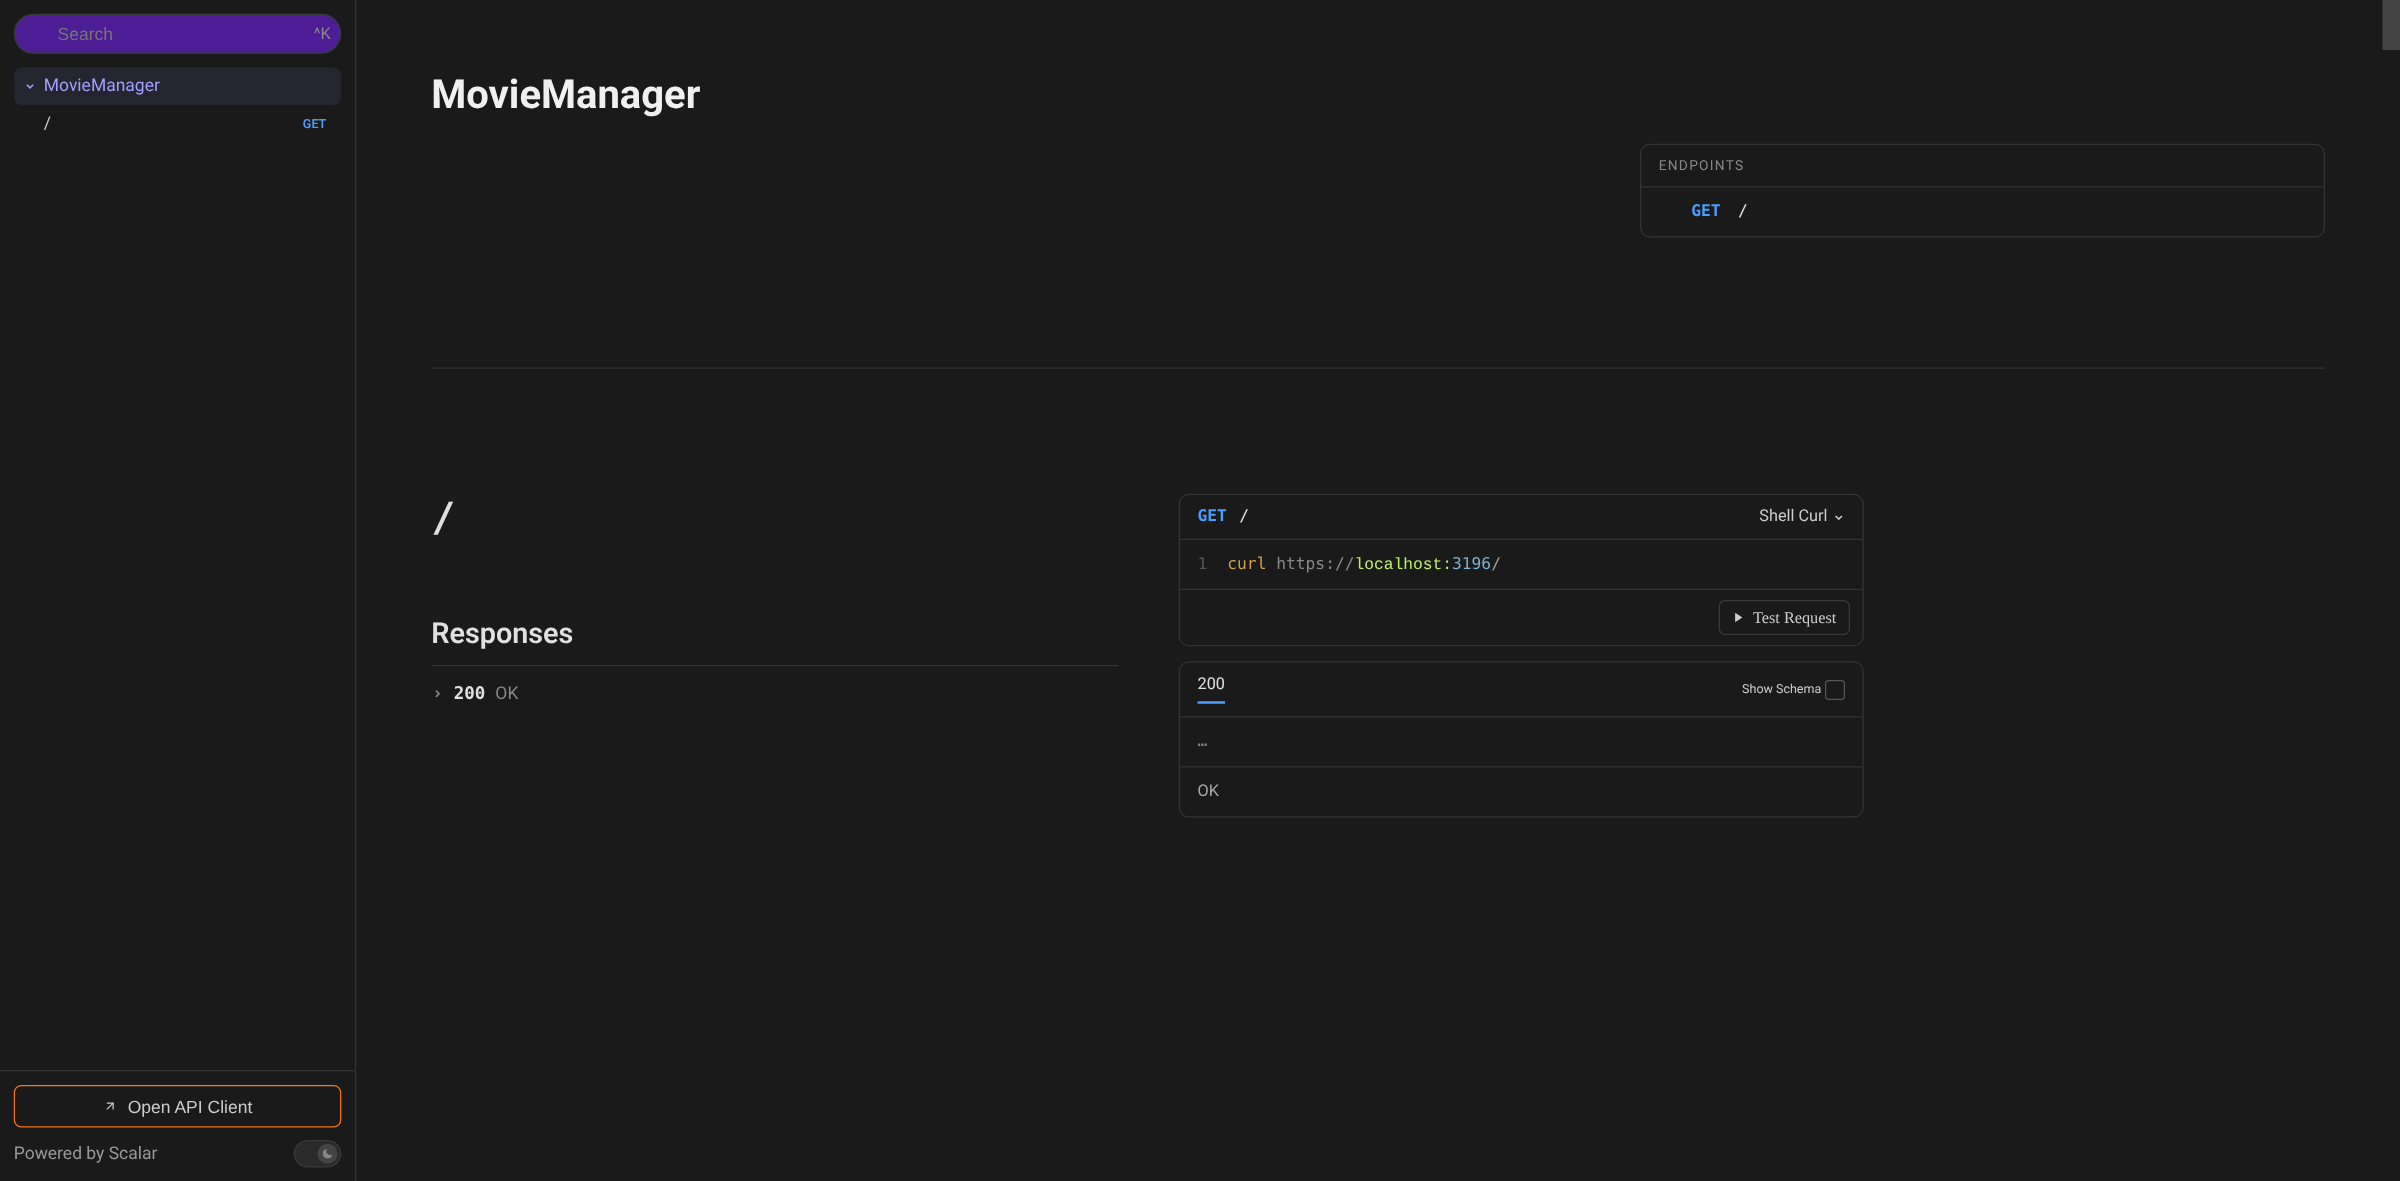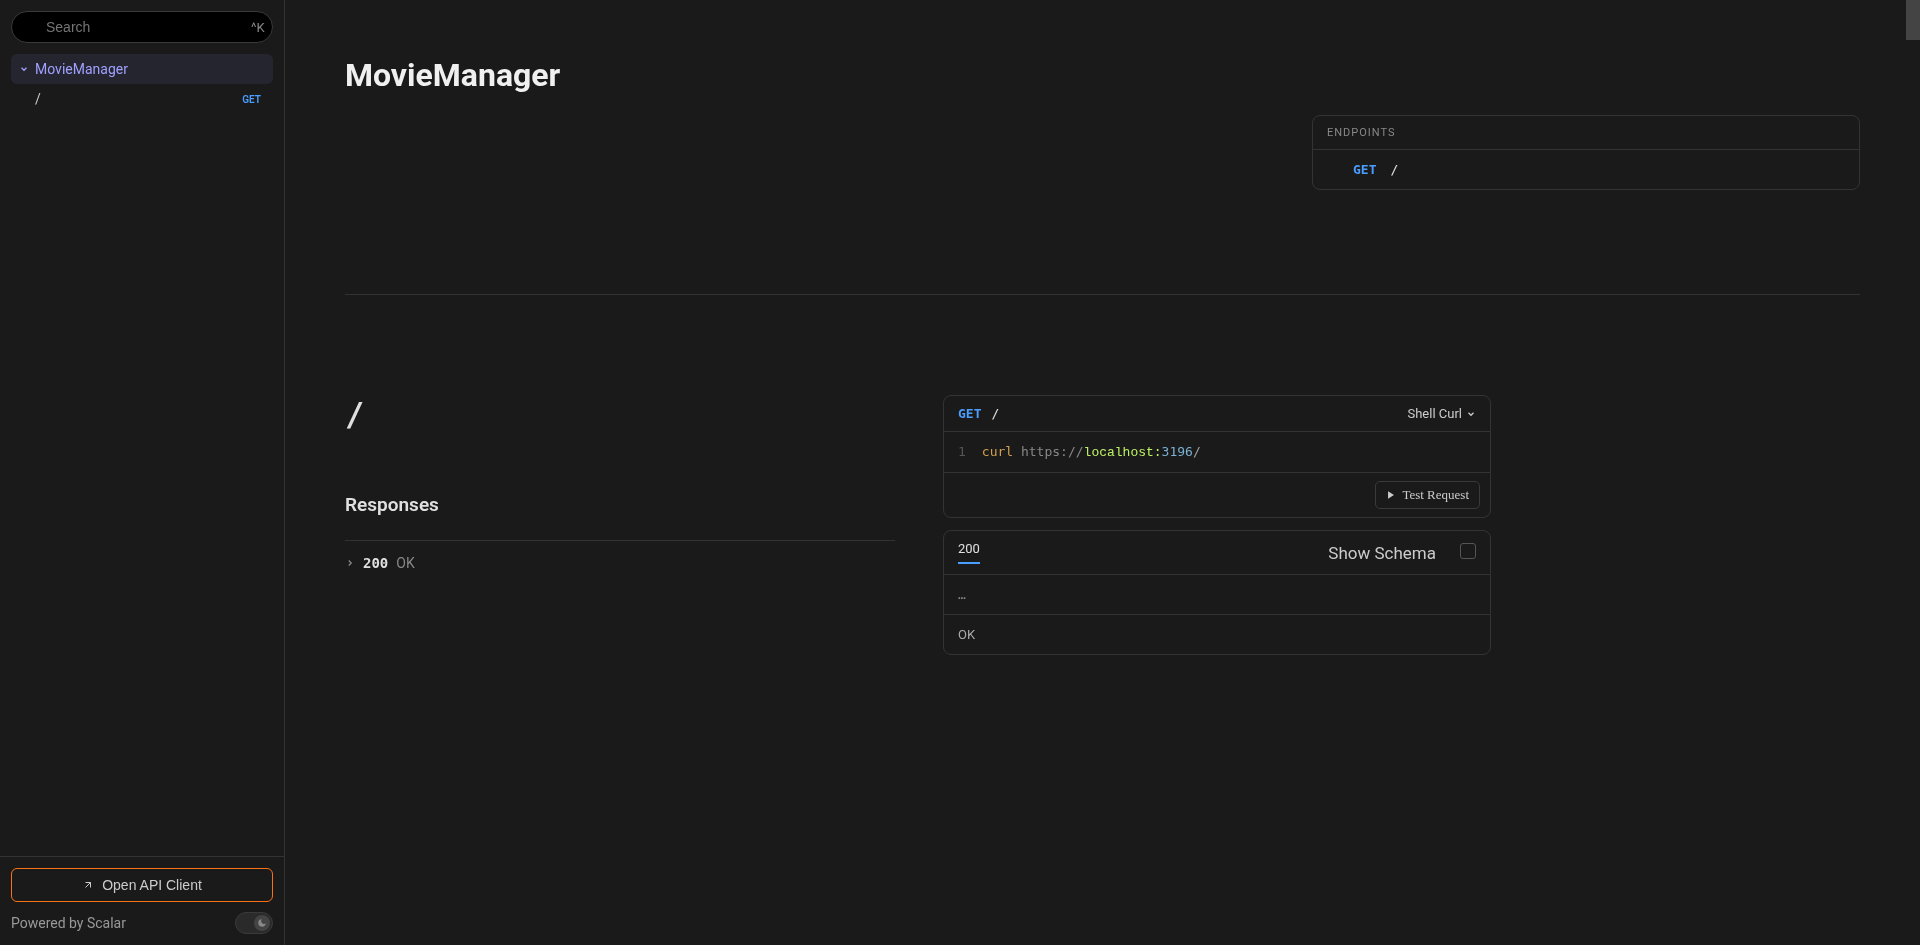--- a/index.html
+++ b/index.html
@@ -22,21 +22,21 @@
       display: flex;
       flex-direction: column;
       height: 100%;
     }
     .search-container {
       padding: 11px;
     }
     .search-box {
       display: flex;
       align-items: center;
-      background: #000000;
+      background: #4c1d95;
       border: 1px solid #3a3a3a;
       border-radius: 16px;
       padding: 7px 10px;
       gap: 24px;
     }
     .search-icon {
       width: 14px;
       height: 14px;
       opacity: 0.6;
     }
@@ -187,23 +187,23 @@
       flex: 1;
       max-width: 550px;
     }
     .endpoint-path {
       font-size: 32px;
       font-weight: 700;
       font-family: "SFMono-Regular", Consolas, monospace;
       margin-bottom: 60px;
     }
     .responses-title {
-      font-size: 19px;
+      font-size: 23px;
       font-weight: 600;
-      margin-bottom: 24px;
+      margin-bottom: 12px;
     }
     .responses-divider {
       border: none;
       border-top: 1px solid #333;
       margin-bottom: 14px;
     }
     .response-row {
       display: flex;
       align-items: center;
       gap: 8px;
@@ -292,23 +292,23 @@
       border-bottom: 1px solid #333;
     }
     .status-tab {
       font-size: 13px;
       color: #e0e0e0;
       border-bottom: 2px solid #4a9eff;
       padding-bottom: 6px;
     }
     .schema-toggle {
       display: flex;
-      align-items: flex-start;
-      gap: 24px;
-      font-size: 17px;
+      align-items: center;
+      gap: 3px;
+      font-size: 10px;
       color: #ccc;
       cursor: pointer;
     }
     .schema-checkbox {
       width: 16px;
       height: 16px;
       border: 1px solid #555;
       border-radius: 3px;
     }
     .response-body {

